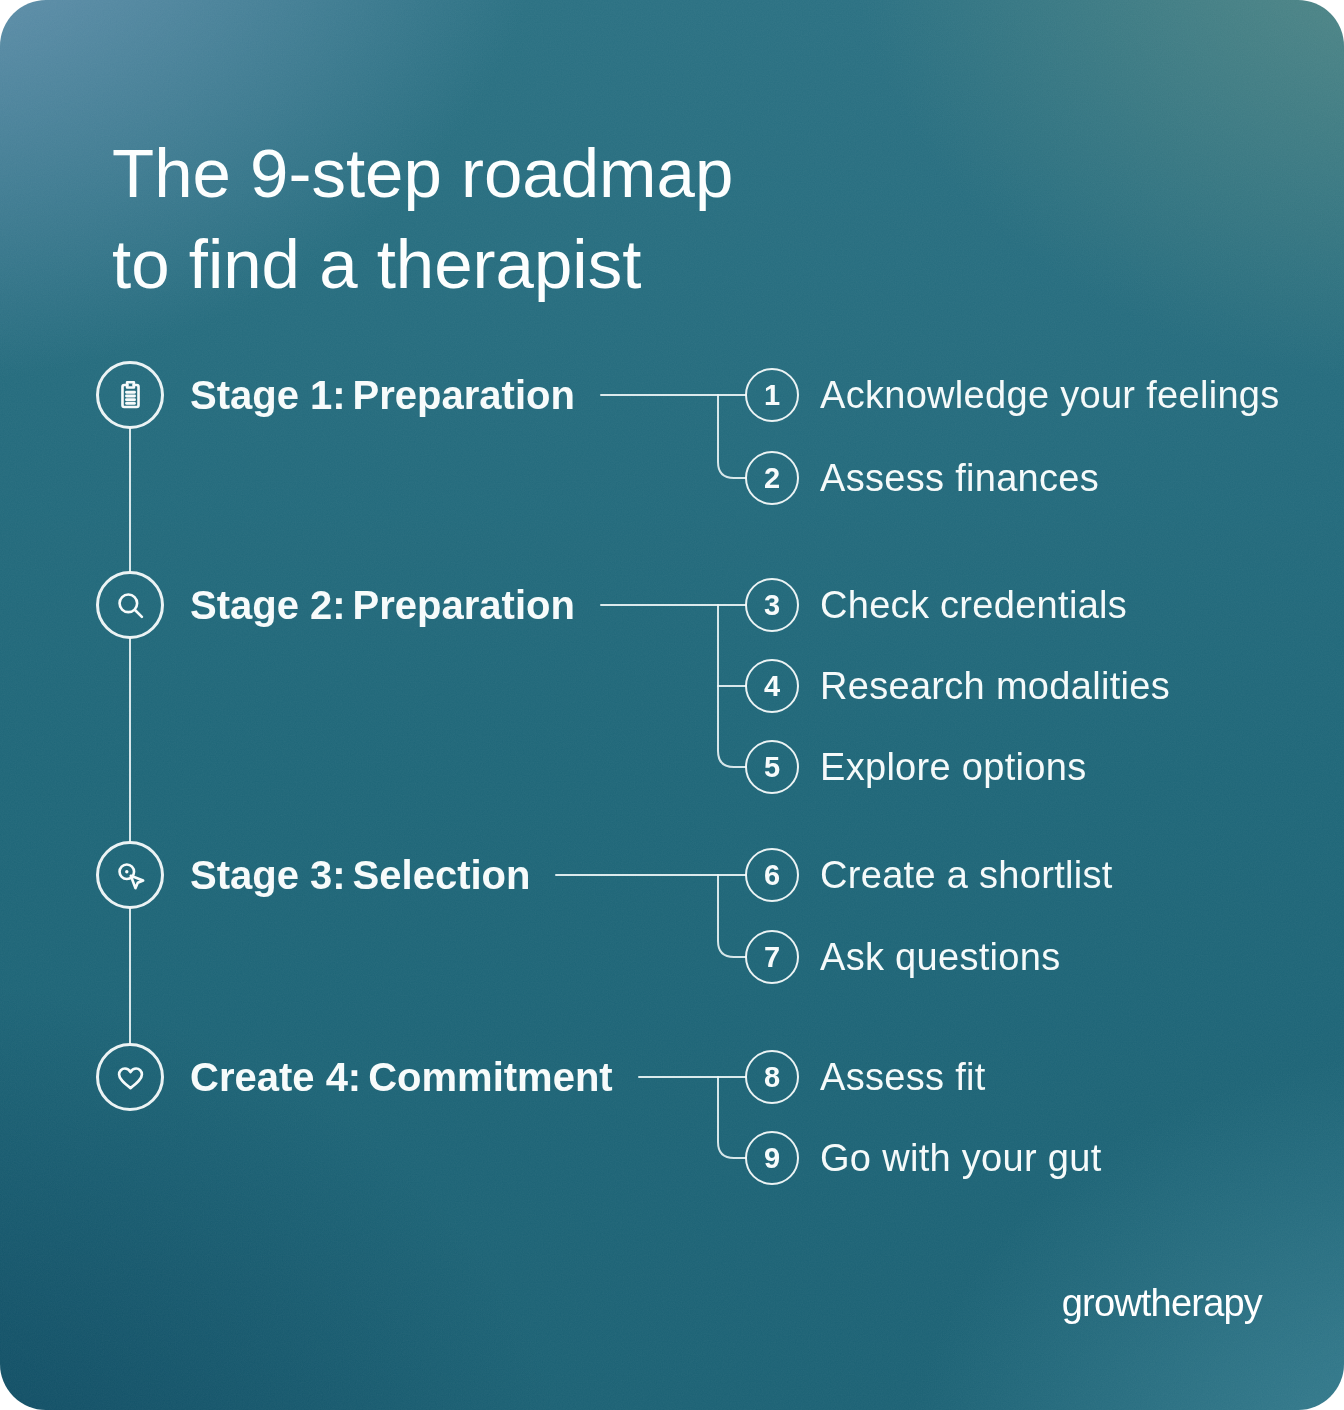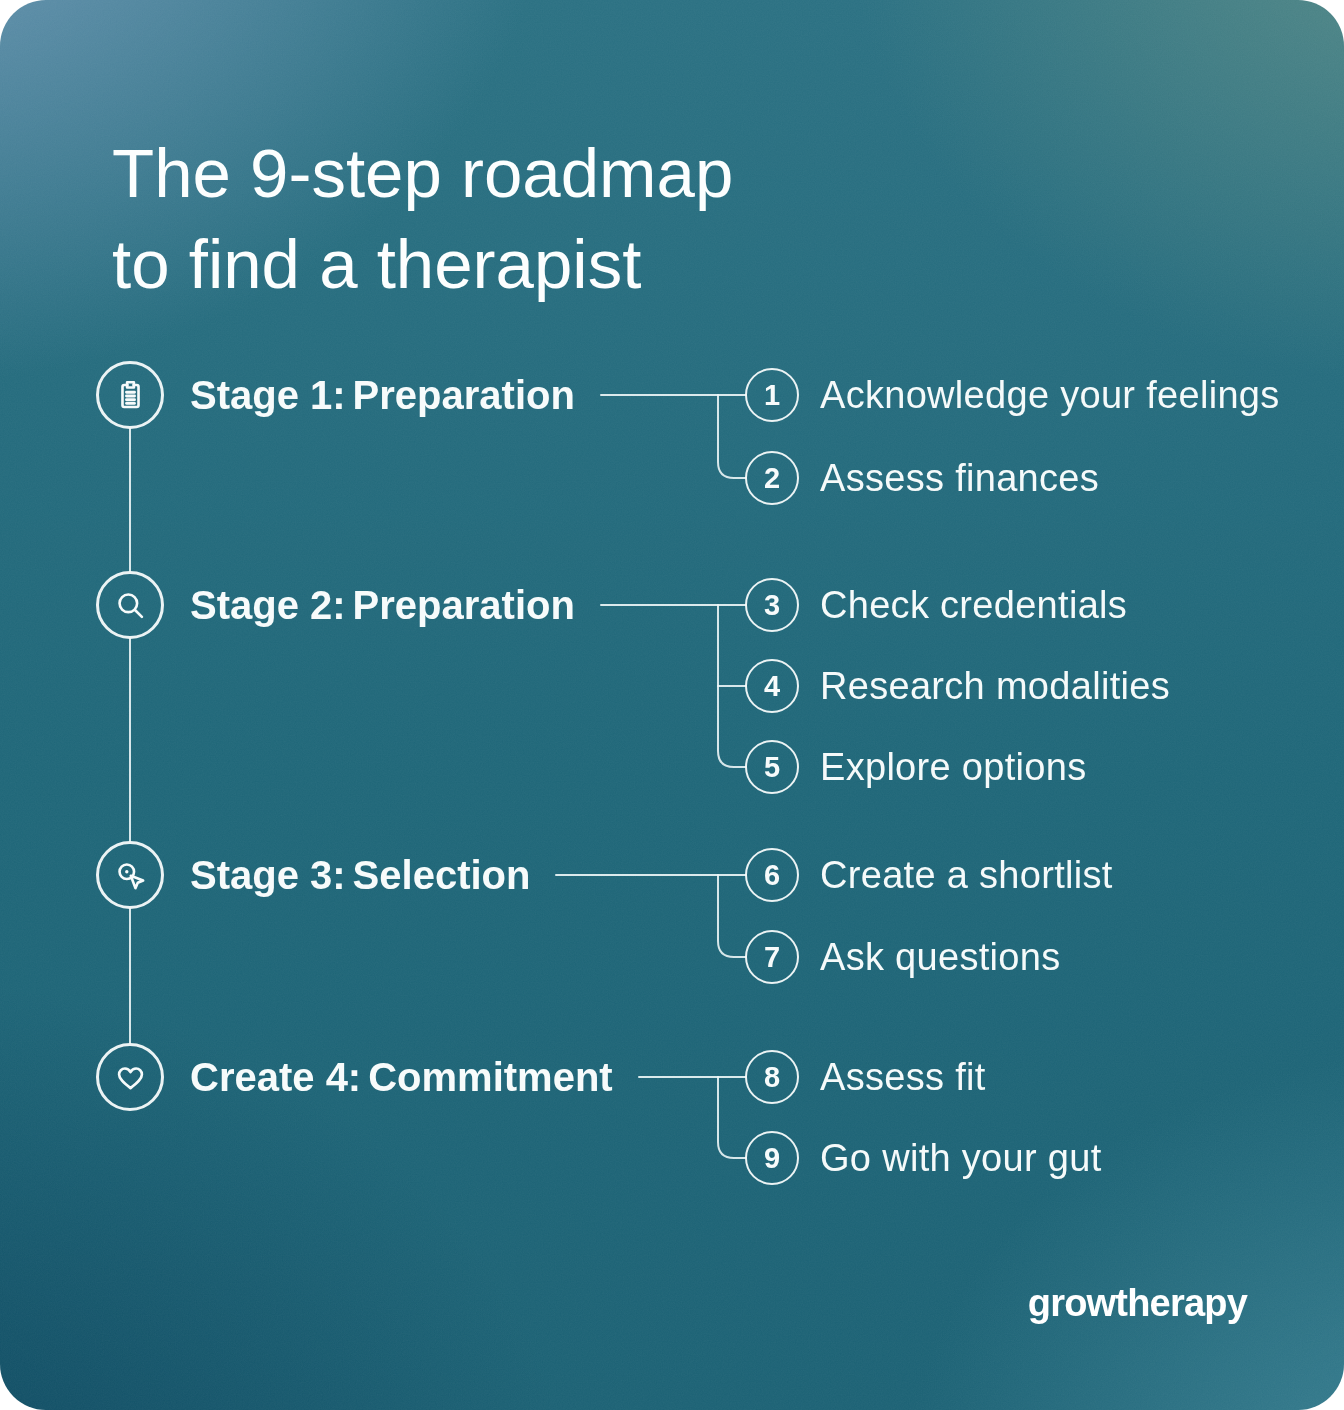--- a/index.html
+++ b/index.html
@@ -76,24 +76,24 @@
     border-radius: 50%;
     display: flex; align-items: center; justify-content: center;
     font-size: 29px;
     font-weight: 700;
     color: #f7fbfb;
   }
   .step-label { margin-left: 21px; font-size: 38px; white-space: nowrap; letter-spacing: 0.3px; color: #f5fafa; }
 
   .logo {
     position: absolute;
-    right: 97px;
+    right: 82px;
     top: 1282px;
     font-size: 38px;
-    font-weight: 700;
+    font-weight: 400;
     letter-spacing: -0.8px;
     color: #ffffff;
   }
 </style>
 </head>
 <body>
 
 <div class="card">
 
   <svg class="connector-svg" viewBox="0 0 1344 1410">

